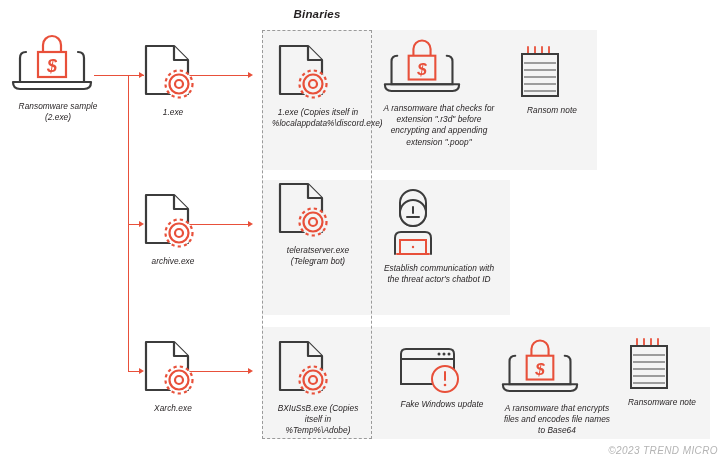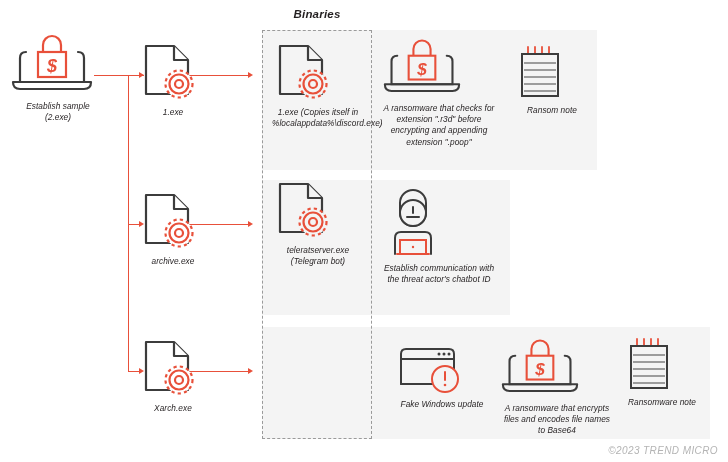--- a/index.html
+++ b/index.html
@@ -104,21 +104,21 @@
         <path d="M3 46 L81 46 q0 7 -7 7 L10 53 q-7 0 -7 -7 Z" fill="none" stroke="#3c3c3c" stroke-width="2.2" stroke-linejoin="round"></path>
 
         <path d="M33 16 L33 9 a9 9 0 0 1 18 0 L51 16" fill="none" stroke="#e8503a" stroke-width="2.2"></path>
 
         <rect x="28" y="16" width="28" height="25" fill="#ffffff" stroke="#e8503a" stroke-width="2.2"></rect>
 
         <text x="42" y="36" text-anchor="middle" font-family="Liberation Sans, sans-serif" font-size="18" font-weight="bold" fill="#e8503a">$</text>
       </svg>
     </div>
     <div class="cap">
-      <span>Establish sample</span><br>
+      <span>Ransomware sample</span><br>
       <span>(2.exe)</span>
     </div>
   </div>
 
   <div class="node" style="left:138px;top:42px;width:70px;">
     <div class="art">
       <svg width="62" height="62" viewBox="0 0 62 62">
         <path d="M8 4 L36 4 L50 18 L50 52 L8 52 Z" fill="#ffffff" stroke="#3c3c3c" stroke-width="2.2" stroke-linejoin="round"></path>
         <path d="M36 4 L36 18 L50 18" fill="#ffffff" stroke="#3c3c3c" stroke-width="2.2" stroke-linejoin="round"></path>
         <g transform="translate(41,42)">
@@ -184,20 +184,34 @@
         <g transform="translate(41,42)">
           <circle r="13.5" fill="#f4f4f4" stroke="#e8503a" stroke-width="2.2" stroke-dasharray="3.2 3.2"></circle>
           <circle r="9.5" fill="#f4f4f4" stroke="#e8503a" stroke-width="2.2"></circle>
           <circle r="4" fill="#f4f4f4" stroke="#e8503a" stroke-width="2.2"></circle>
         </g>
       </svg>
     </div>
     <div class="cap">teleratserver.exe (Telegram bot)</div>
   </div>
 
+  <div class="node" style="left:272px;top:338px;width:92px;">
+    <div class="art">
+      <svg width="62" height="62" viewBox="0 0 62 62">
+        <path d="M8 4 L36 4 L50 18 L50 52 L8 52 Z" fill="#f4f4f4" stroke="#3c3c3c" stroke-width="2.2" stroke-linejoin="round"></path>
+        <path d="M36 4 L36 18 L50 18" fill="#f4f4f4" stroke="#3c3c3c" stroke-width="2.2" stroke-linejoin="round"></path>
+        <g transform="translate(41,42)">
+          <circle r="13.5" fill="#f4f4f4" stroke="#e8503a" stroke-width="2.2" stroke-dasharray="3.2 3.2"></circle>
+          <circle r="9.5" fill="#f4f4f4" stroke="#e8503a" stroke-width="2.2"></circle>
+          <circle r="4" fill="#f4f4f4" stroke="#e8503a" stroke-width="2.2"></circle>
+        </g>
+      </svg>
+    </div>
+    <div class="cap">BXIuSsB.exe (Copies itself in %Temp%\Adobe)</div>
+  </div>
 
   <div class="node" style="left:382px;top:40px;width:114px;">
     <div class="art">
       <svg width="80" height="60" viewBox="0 0 84 62">
         <path d="M16 16 q-6 0 -6 6 L10 46 L74 46 L74 22 q0 -6 -6 -6" fill="none" stroke="#3c3c3c" stroke-width="2.2" stroke-linecap="round"></path>
         <path d="M3 46 L81 46 q0 7 -7 7 L10 53 q-7 0 -7 -7 Z" fill="none" stroke="#3c3c3c" stroke-width="2.2" stroke-linejoin="round"></path>
         <path d="M33 16 L33 9 a9 9 0 0 1 18 0 L51 16" fill="none" stroke="#e8503a" stroke-width="2.2"></path>
         <rect x="28" y="16" width="28" height="25" fill="#f4f4f4" stroke="#e8503a" stroke-width="2.2"></rect>
         <text x="42" y="36" text-anchor="middle" font-family="Liberation Sans, sans-serif" font-size="18" font-weight="bold" fill="#e8503a">$</text>
       </svg>

